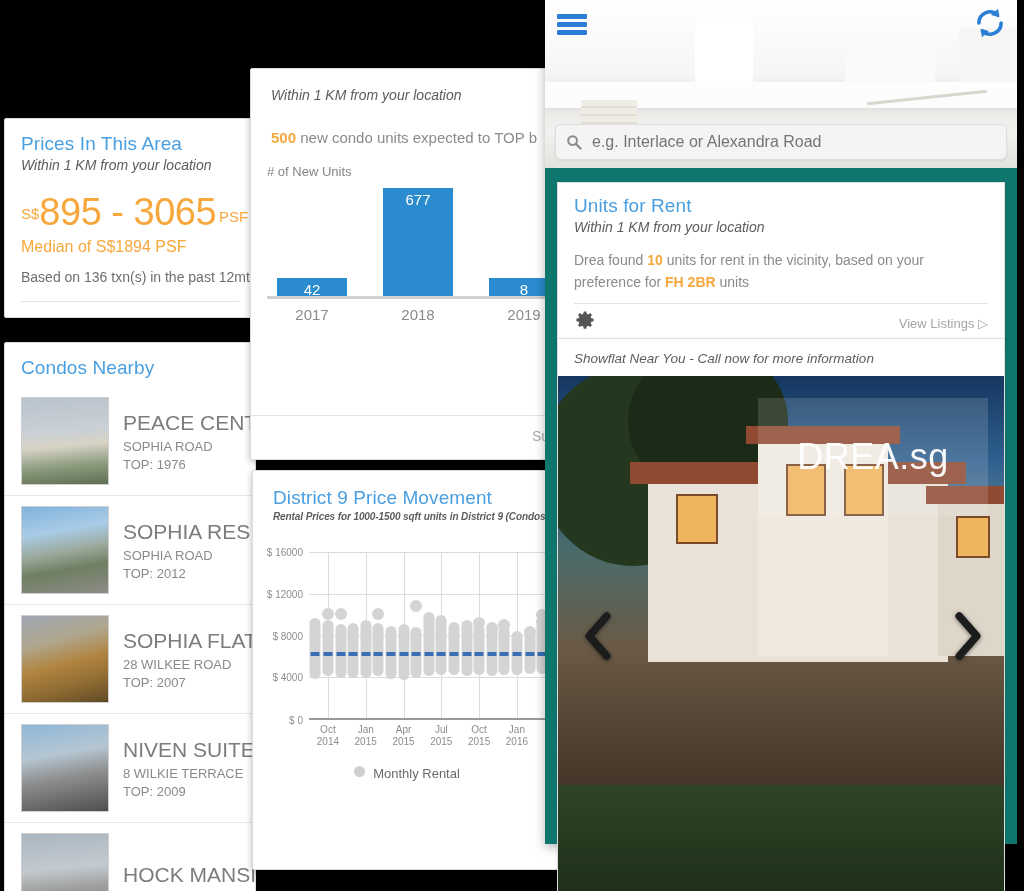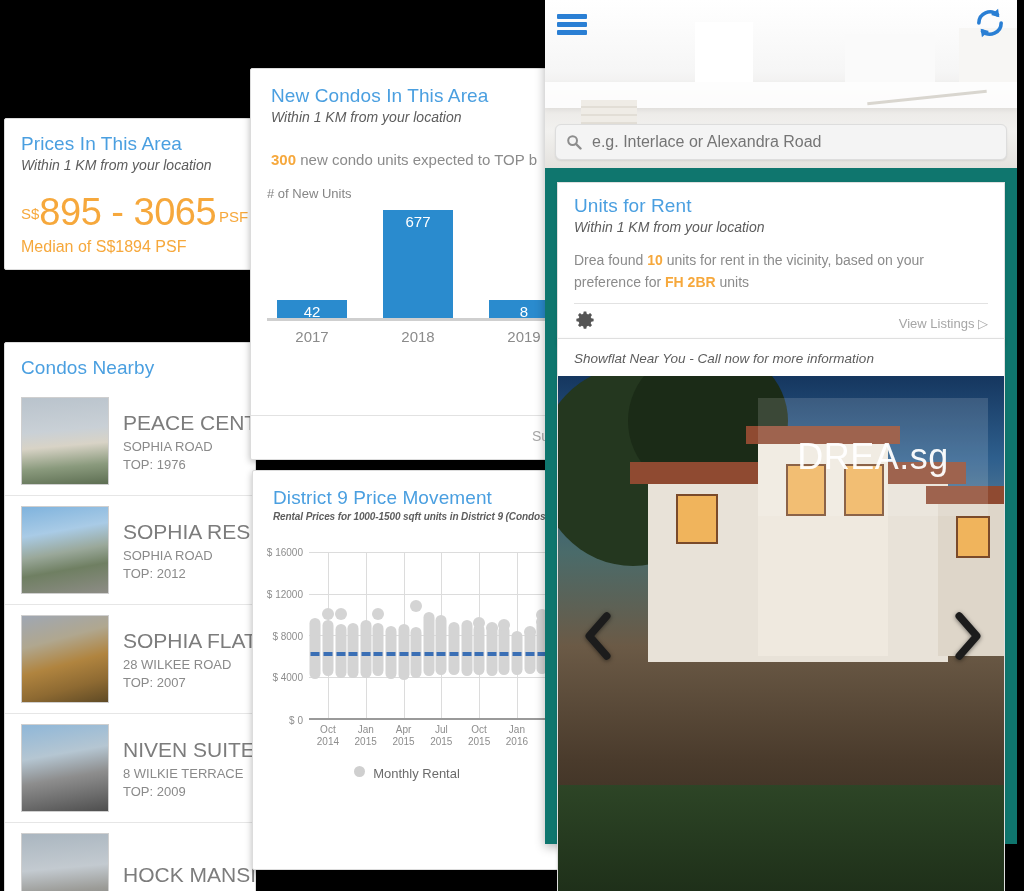--- a/index.html
+++ b/index.html
@@ -26,21 +26,21 @@
     letter-spacing: .1px;
   }
   .card-sub {
     color: #5d5d5d;
     font-size: 14px;
     font-style: italic;
     margin-top: 2px;
   }
   .hr { height: 1px; background: #e2e2e2; }
 
-  #card-prices { position: absolute; left: 4px; top: 118px; width: 252px; height: 152px; }
+  #card-prices { position: absolute; left: 4px; top: 118px; width: 252px; height: 200px; }
   #card-prices .pad { padding: 14px 16px 0 16px; }
   .bigprice { margin-top: 18px; white-space: nowrap; color: #f6a83c; }
   .bigprice .cur { font-size: 15px; vertical-align: 6px; }
   .bigprice .num { font-size: 38px; letter-spacing: -.5px; }
   .bigprice .psf { font-size: 15px; vertical-align: 3px; margin-left: 3px; }
   .median { color: #f6a83c; font-size: 16px; margin-top: 4px; }
   .basedon { color: #6e6e6e; font-size: 14px; margin-top: 13px; white-space: nowrap; }
   #card-prices .hr { margin: 16px 0 0 0; }
 
   #card-condos { position: absolute; left: 4px; top: 342px; width: 252px; height: 560px; }
@@ -216,24 +216,23 @@
             <div class="condo-name">HOCK MANSIONS</div>
             <div class="condo-addr"></div>
             <div class="condo-top"></div>
           </div>
         </div>
       </div>
   </div>
 
   <div class="card" id="card-new">
     <div class="pad">
-      <div class="card-title">New Condos In This Area</div>
       <div class="card-sub">Within 1 KM from your location</div>
       <div class="newline">
-        <b>300</b>
+        <b>500</b>
         <span>new condo units expected to TOP b</span>
       </div>
     </div>
     <div class="axislabel"># of New Units</div>
     <div class="barchart">
       <div class="bars" id="bar-series">
           <div class="bar-wrap">
             <div class="bar" style="height: 18px;">
               <span class="bval">42</span>
             </div>

